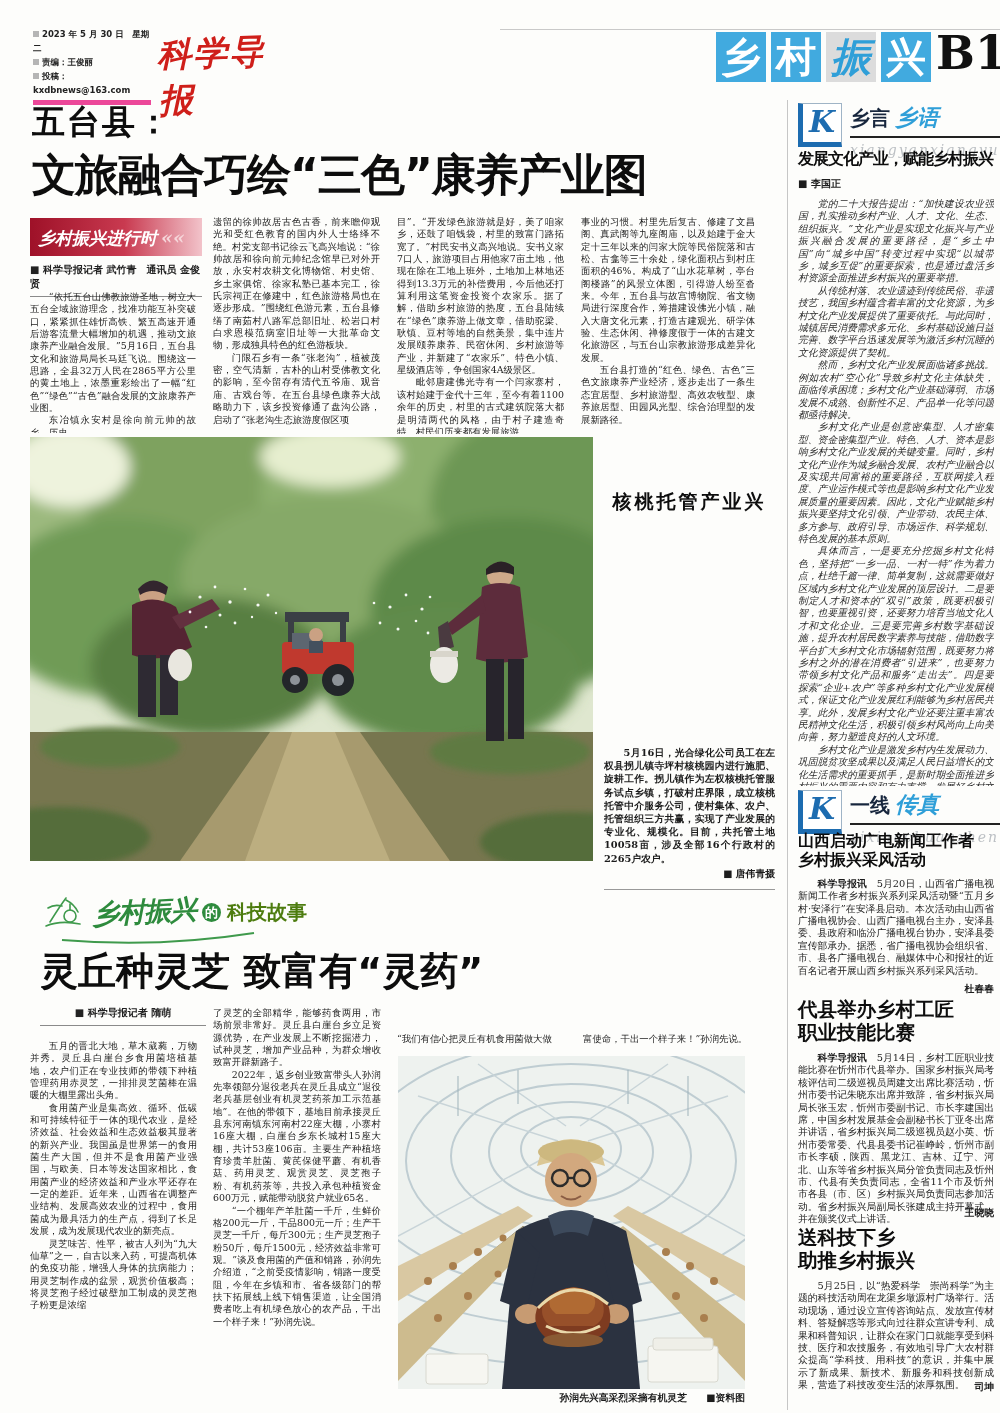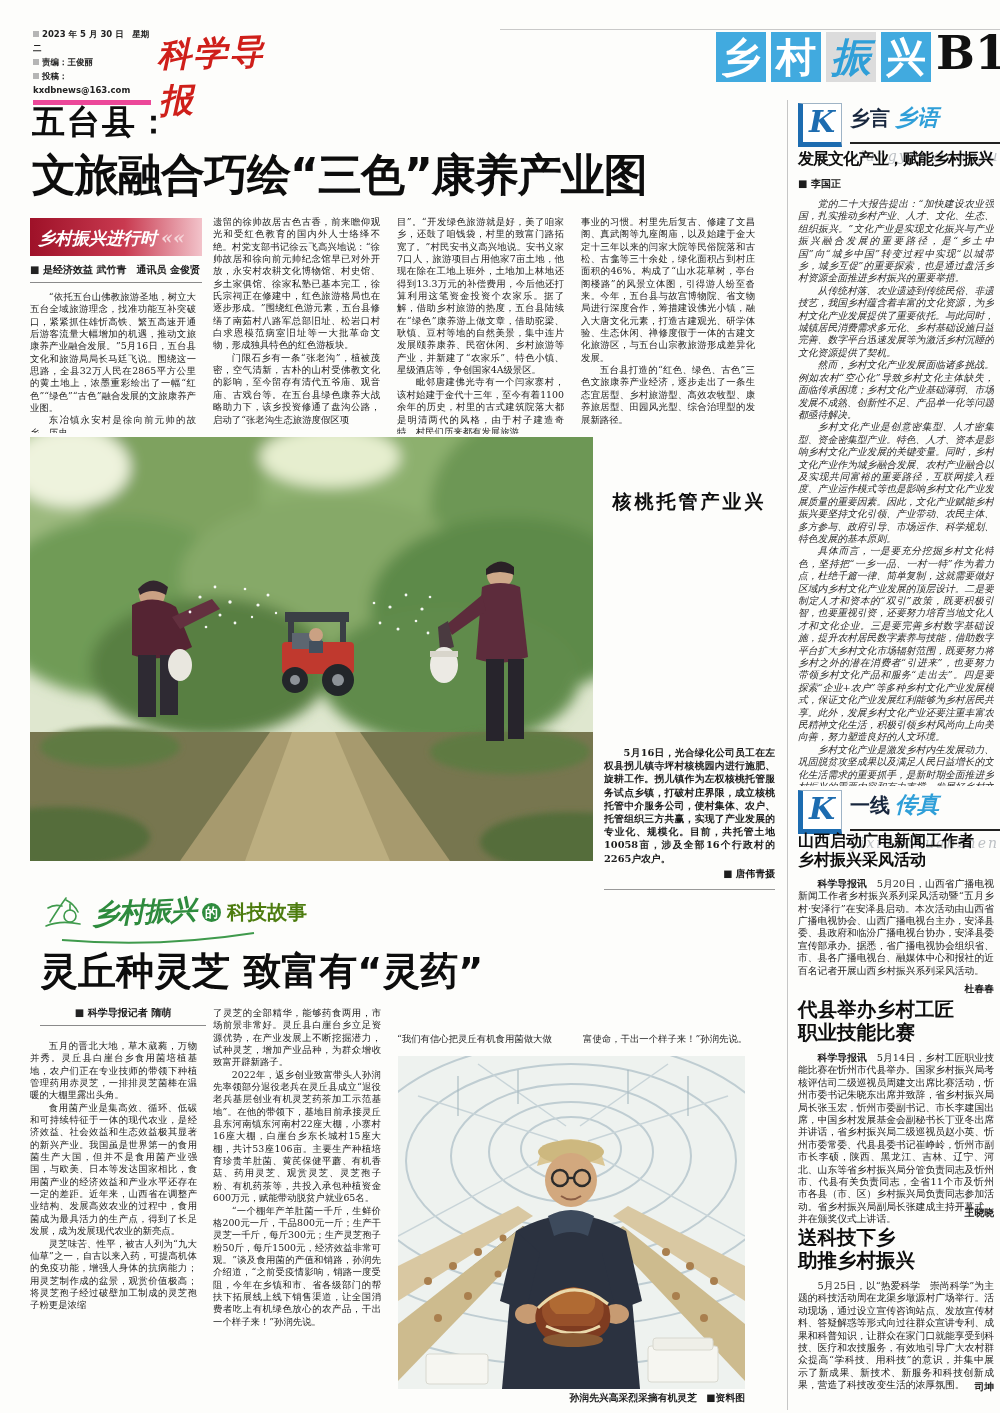--- a/index.html
+++ b/index.html
@@ -56,26 +56,26 @@
   #ss-badge .rest{font-family:"DejaVu Sans",sans-serif;font-weight:bold;font-size:20px;color:#4d7c0f;}
   #ss-arc{left:58px;top:930px;}
   #ss-title{left:40px;top:946px;font-size:38px;letter-spacing:0px;white-space:nowrap;}
   #ss-byline{left:40px;top:1006px;width:166px;text-align:center;}
   #ss-col1{left:30px;top:1040px;width:167px;height:371px;}
   #ss-col2{left:213px;top:1007px;width:168px;height:404px;}
   #ss-q1{left:397px;top:1033px;width:172px;height:14px;}
   #ss-q2{left:583px;top:1033px;width:192px;height:14px;}
   #ss-photo{left:398px;top:1056px;width:347px;height:333px;}
   #ss-caption{left:398px;top:1392px;width:347px;text-align:right;font-weight:bold;font-size:9.8px;}
-  #ss-caption .credit{margin-left:6px;}
+  #ss-caption .credit{margin-left:16px;}
   
   .sechead{display:flex;gap:8px;align-items:flex-start;}
   .klogo{width:44px;height:44px;border:1px solid #9fb4c6;border-left:5px solid #1d6cb0;border-bottom:5px solid #1d6cb0;
          box-sizing:border-box;text-align:center;font:italic bold 30px/36px "DejaVu Serif",serif;color:#1d6cb0;background:#fff;}
-  .sechead .ttl{border-bottom:2px solid #222;padding-bottom:9px;width:150px;white-space:nowrap;}
+  .sechead .ttl{border-bottom:2px solid #222;padding-bottom:3px;width:150px;white-space:nowrap;}
   .sh-black{font:bold 20px "DejaVu Sans","Liberation Sans",sans-serif;color:#17263d;}
   .sh-blue{font:italic bold 22px "DejaVu Serif",serif;color:#2f9fd8;}
   .pinyin{font:italic 14px "DejaVu Serif",serif;color:#bcc0c4;letter-spacing:2px;margin-top:4px;}
   #sec1{left:798px;top:103px;}
   #op-title{left:798px;top:149px;width:198px;font-size:16px;letter-spacing:-1px;white-space:nowrap;}
   #op-author{left:798px;top:177px;width:196px;font-family:"DejaVu Sans",sans-serif;font-weight:bold;font-size:10px;}
   #op-body{left:798px;top:198px;width:196px;height:588px;font-size:9.8px;line-height:12.4px;}
   #op-body p{font-style:italic;color:#2b2b2b;}
   #sec2{left:798px;top:790px;}
   .news{width:196px;}
@@ -110,21 +110,21 @@
   </div>
   <div class="abs" id="mh-pageno">B1</div>
 
   <div class="abs" id="vdivider"></div>
 
   <div class="abs hl" id="kicker">五台县：</div>
   <div class="abs hl" id="headline">文旅融合巧绘“三色”康养产业图</div>
   <div class="abs" id="banner">
     <span>乡村振兴进行时</span><span class="deco">««</span>
   </div>
-  <div class="abs byline" id="m-byline">■ 是经济效益 武竹青　通讯员 金俊贤</div>
+  <div class="abs byline" id="m-byline">■ 科学导报记者 武竹青　通讯员 金俊贤</div>
 
   <div class="abs bt" id="m-col1">
     <p>“依托五台山佛教旅游圣地，树立大五台全域旅游理念，找准功能互补突破口，紧紧抓住雄忻高铁、繁五高速开通后游客流量大幅增加的机遇，推动文旅康养产业融合发展。”5月16日，五台县文化和旅游局局长马廷飞说。围绕这一思路，全县32万人民在2865平方公里的黄土地上，浓墨重彩绘出了一幅“红色”“绿色”“古色”融合发展的文旅康养产业图。</p>
     <p>东冶镇永安村是徐向前元帅的故乡，历史</p>
   </div>
   <div class="abs bt" id="m-col2">
     <p class="ni">遗留的徐帅故居古色古香，前来瞻仰观光和受红色教育的国内外人士络绎不绝。村党支部书记徐云飞高兴地说：“徐帅故居和徐向前元帅纪念馆早已对外开放，永安村农耕文化博物馆、村史馆、乡土家俱馆、徐家私塾已基本完工，徐氏宗祠正在修建中，红色旅游格局也在逐步形成。”围绕红色游元素，五台县修缮了南茹村八路军总部旧址、松岩口村白求恩模范病室旧址等一大批革命文物，形成独具特色的红色游板块。</p>
     <p>门限石乡有一条“张老沟”，植被茂密，空气清新，古朴的山村受佛教文化的影响，至今留存有清代五爷庙、观音庙、古戏台等。在五台县绿色康养大战略助力下，该乡投资修通了盘沟公路，启动了“张老沟生态旅游度假区项</p>
   </div>
   <div class="abs bt" id="m-col3">

